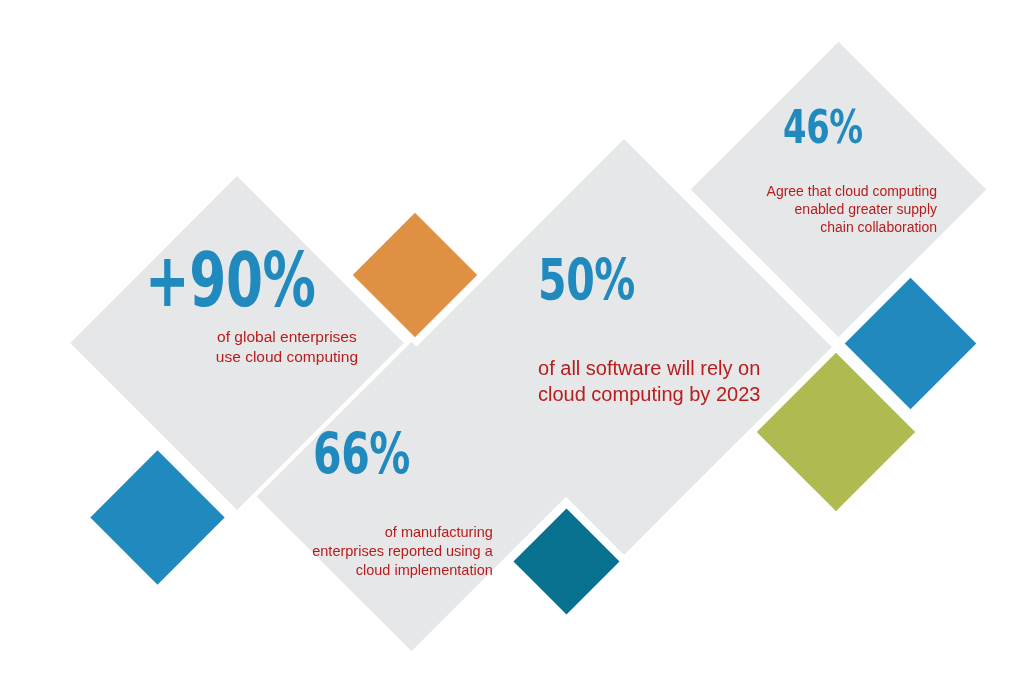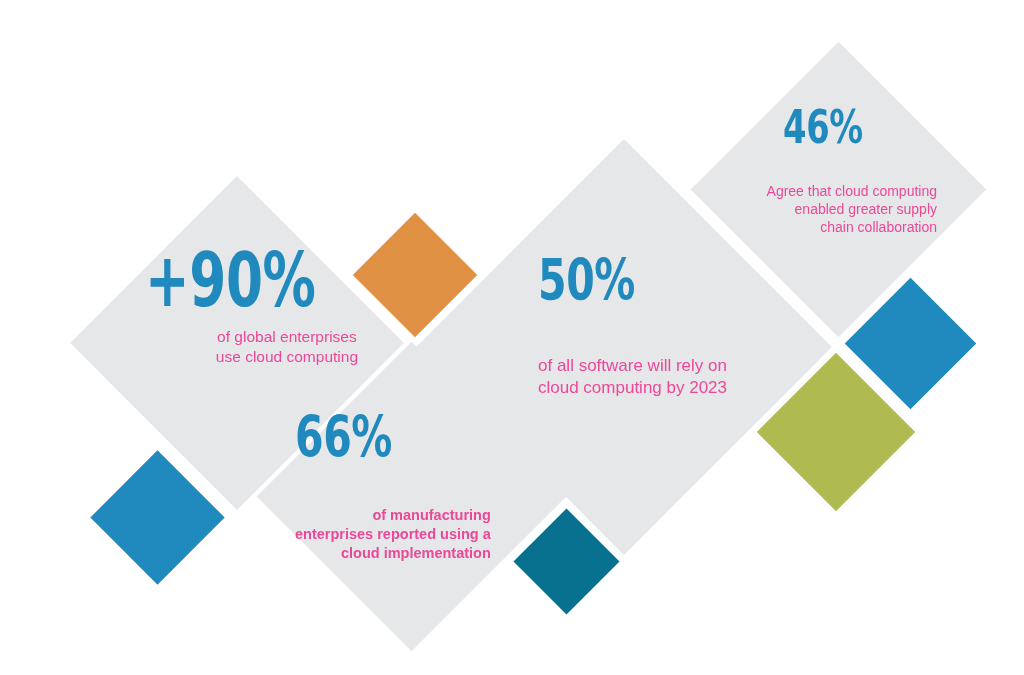--- a/index.html
+++ b/index.html
@@ -37,33 +37,33 @@
   .stat .big {
     color:#2089bd;
     font-family:"DejaVu Sans Condensed","Liberation Sans Narrow","Liberation Sans", sans-serif;
     font-weight:bold;
     line-height:0.95;
     letter-spacing:-0.5px;
     white-space:nowrap;
     transform:scaleX(0.80);
   }
   .stat .caption {
-    color:#ec4899;
+    color:#b91c1c;
     font-family:"Liberation Sans", sans-serif;
     font-weight:400;
     line-height:1.30;
     white-space:pre-line;
   }
 
   
   .s90  .big { font-size:74px; }
   .s90  .caption { font-size:15.5px; text-align:center; }
 
   .s50  .big { font-size:57px; }
-  .s50  .caption { font-size:17px; text-align:left; }
+  .s50  .caption { font-size:20px; text-align:center; }
 
   .s66  .big { font-size:57px; }
   .s66  .caption { font-size:14.5px; text-align:right; }
 
   .s46  .big { font-size:47px; }
   .s46  .caption { font-size:14px; text-align:right; }
 
   .big-wrap { display:block; }
 </style>
 </head>
@@ -94,23 +94,23 @@
     <span class="caption" style="">of global enterprises
 use cloud computing</span>
   </div>
 
   <div class="stat s50" style="left:538px; top:245px; width:250px; align-items:flex-start;margin-top:8px;">
     <span class="big big-wrap" style="transform-origin:left center;">50%</span>
     <span class="caption" style="margin-top:48px;">of all software will rely on
 cloud computing by 2023</span>
   </div>
 
-  <div class="stat s66" style="left:295px; top:410px; width:215px; align-items:flex-start;">
+  <div class="stat s66" style="left:295px; top:427px; width:215px; align-items:center;">
     <span class="big big-wrap" style="transform-origin:left center; margin-right:57px;">66%</span>
-    <span class="caption" style="margin-top:42px;font-weight:bold;">of manufacturing
+    <span class="caption" style="margin-top:42px;">of manufacturing
 enterprises reported using a
 cloud implementation</span>
   </div>
 
   <div class="stat s46" style="left:722px; top:105px; width:215px; align-items:flex-end;">
     <span class="big big-wrap" style="transform-origin:left center; margin-right:54px;">46%</span>
     <span class="caption" style="margin-top:32px;">Agree that cloud computing
 enabled greater supply
 chain collaboration</span>
   </div>

